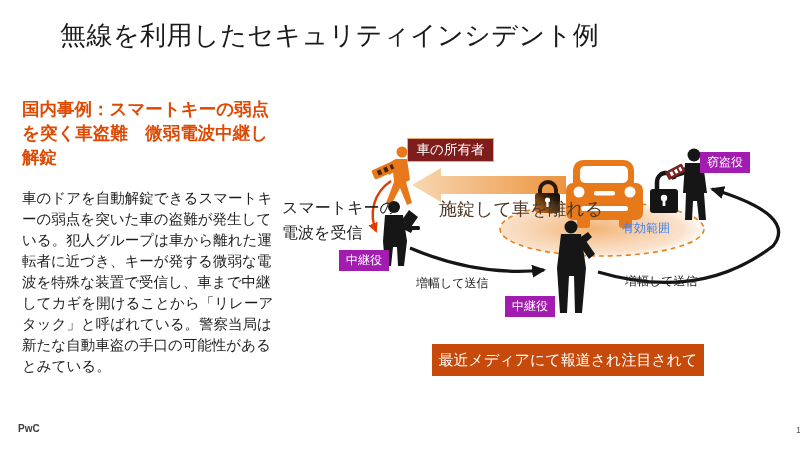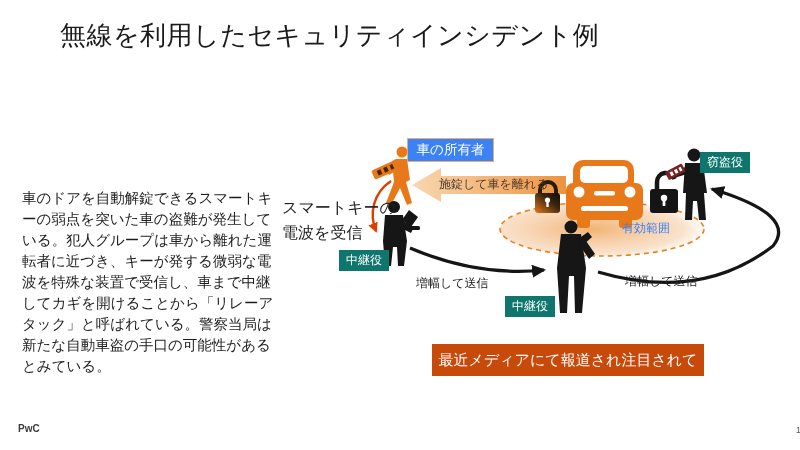--- a/index.html
+++ b/index.html
@@ -6,41 +6,42 @@
   .slide{position:relative;width:800px;height:450px;background:#ffffff;overflow:hidden;
          font-family:"Liberation Sans","DejaVu Sans",sans-serif;}
   .title{position:absolute;left:20px;top:18px;width:700px;font-family:"Liberation Serif","DejaVu Serif",serif;
          font-size:26px;font-weight:500;color:#1a1a1a;letter-spacing:.5px;margin-left:40px;}
   .case-heading{position:absolute;left:22px;top:97px;width:254px;font-size:17.5px;font-weight:bold;
          color:#DC4A05;line-height:1.38;}
   .case-body{position:absolute;left:22px;top:188px;width:256px;font-size:14.5px;color:#1c1c1c;line-height:1.45;}
   svg.diagram{position:absolute;left:0;top:0;z-index:1;}
   .dlabel{position:absolute;z-index:3;text-align:center;color:#fff;
           font-family:"Liberation Serif","DejaVu Serif",serif;}
-  .black-tag{background:#0f766e;width:50px;height:21px;line-height:21px;font-size:12px;}
+  .black-tag{background:#a21caf;width:50px;height:21px;line-height:21px;font-size:12px;}
   .owner-tag{left:407px;top:138px;width:87px;height:24px;line-height:22px;font-size:13.5px;
-             background:#3b82f6;border:1px solid #EDAB72;box-sizing:border-box;}
+             background:#7f1d1d;border:1px solid #EDAB72;box-sizing:border-box;}
   .note{position:absolute;z-index:3;font-family:"Liberation Serif","DejaVu Serif",serif;color:#222;}
   .smartkey-note{left:282px;top:196px;font-size:16px;line-height:1.55;}
-  .lock-leave{left:439px;top:176px;font-size:12px;color:#4F3A28;text-align:center;}
+  .lock-leave{left:439px;top:197px;font-size:18px;color:#4F3A28;text-align:center;}
   .range{left:622px;top:220px;font-size:12px;color:#3b82f6;}
   .amp1{left:416px;top:275px;font-size:12px;}
   .amp2{left:625px;top:273px;font-size:12px;}
   .banner{position:absolute;left:432px;top:344px;width:272px;height:32px;z-index:3;
           background:#C84A0B;color:#ffffff;font-size:15px;line-height:32px;text-align:center;}
   .footer-logo{position:absolute;left:18px;top:423px;font-size:10px;font-weight:bold;color:#3c3c3c;z-index:3;}
   .footer-page{position:absolute;left:764px;top:425px;font-size:9px;color:#555;z-index:3;margin-left:32px;}
 </style>
 </head>
 <body>
 
 <div class="slide">
 
   <div class="title">無線を利用したセキュリティインシデント例</div>
 
+  <div class="case-heading">国内事例：スマートキーの弱点を突く車盗難　微弱電波中継し解錠</div>
   <div class="case-body">車のドアを自動解錠できるスマートキーの弱点を突いた車の盗難が発生している。犯人グループは車から離れた運転者に近づき、キーが発する微弱な電波を特殊な装置で受信し、車まで中継してカギを開けることから「リレーアタック」と呼ばれている。警察当局は新たな自動車盗の手口の可能性があるとみている。</div>
 
   <svg class="diagram" width="800" height="450" viewBox="0 0 800 450">
     <defs>
       <linearGradient id="arrowGrad" x1="0" y1="0" x2="1" y2="0">
         <stop offset="0" stop-color="#F8D7B2"></stop>
         <stop offset="1" stop-color="#EC9440"></stop>
       </linearGradient>
       <radialGradient id="glowGrad" cx="0.45" cy="0.5" r="0.6">
         <stop offset="0" stop-color="#EFA050" stop-opacity="0.8"></stop>

